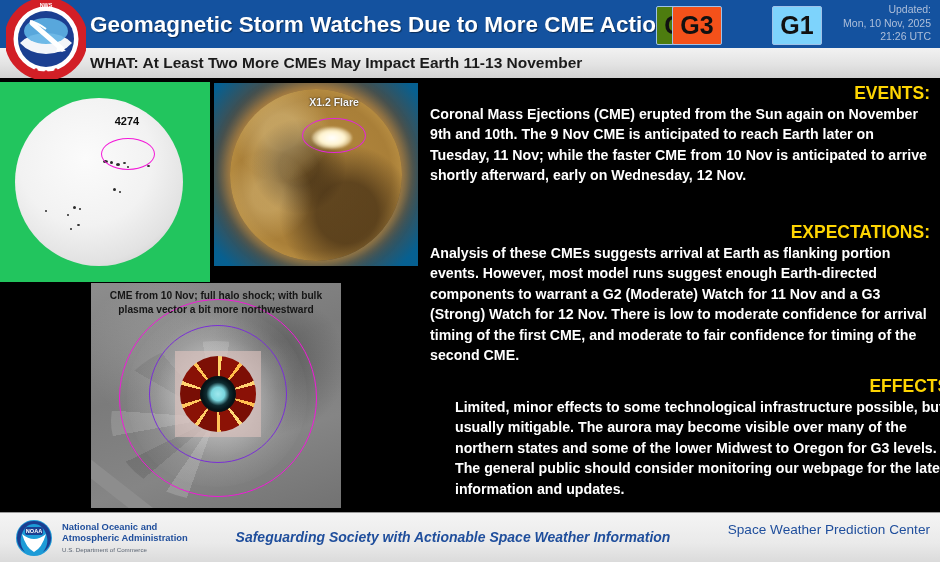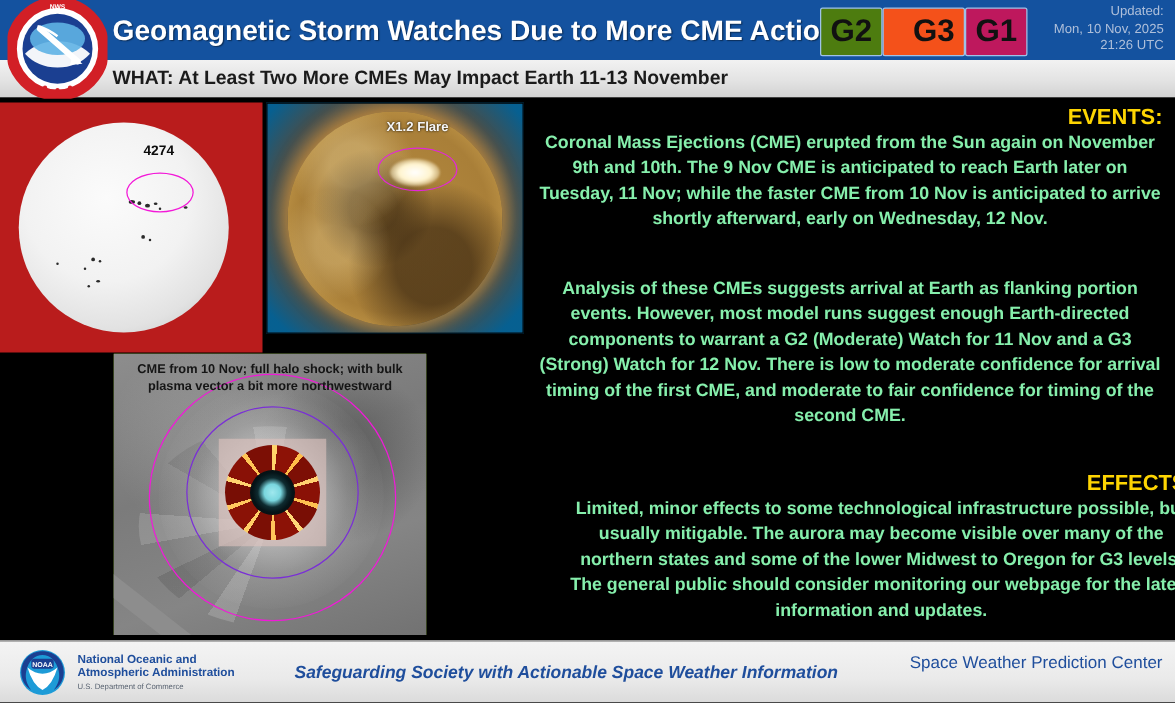--- a/index.html
+++ b/index.html
@@ -7,40 +7,40 @@
   #page{position:relative;width:940px;height:562px;background:#000;overflow:hidden;}
 
   
   #header{position:absolute;left:0;top:0;width:940px;height:48px;background:#14529f;}
   #title-text{position:absolute;left:90px;top:7px;width:565px;height:36px;
     color:#ffffff;font-size:22.5px;font-weight:bold;line-height:35px;white-space:nowrap;
     text-shadow:1px 1px 1px rgba(0,0,0,.45);}
   .gbadge{position:absolute;top:6px;width:48px;height:37px;border:1.5px solid #9fc2e8;
     border-radius:2px;color:#111;font-size:25px;font-weight:bold;line-height:37px;text-align:center;}
   #badge-g2{left:656px;background:#fdc211;}
-  #badge-g3{left:706px;background:#f4511a;padding-left:16px;}
+  #badge-g3{left:672px;background:#f4511a;}
   #badge-g1{left:772px;background:#fbee21;}
   #updated{position:absolute;right:9px;top:3px;width:145px;text-align:right;
     color:#aebfda;font-size:10.5px;line-height:13.6px;}
 
   
   #nws-seal{position:absolute;left:6px;top:-1px;width:80px;height:80px;z-index:6;}
 
   
   #what-bar{position:absolute;left:0;top:48px;width:940px;height:30px;
     background:linear-gradient(180deg,#f2f2f2 0%,#e3e3e3 55%,#d2d2d2 100%);
     border-bottom:1px solid #9a9a9a;}
   #what-text{position:absolute;left:90px;top:0;height:29px;line-height:29px;
     color:#1b1b1b;font-size:15.5px;font-weight:bold;white-space:nowrap;}
 
   
   #body{position:absolute;left:0;top:78px;width:940px;height:434px;background:#000;}
 
   
-  #panel-sun{position:absolute;left:0px;top:4px;width:210px;height:200px;background:#b91c1c;overflow:hidden;}
+  #panel-sun{position:absolute;left:0px;top:4px;width:210px;height:200px;background:#22c55e;overflow:hidden;}
   #sun-disk{position:absolute;left:15px;top:16px;width:168px;height:168px;border-radius:50%;
     background:radial-gradient(circle at 42% 36%,#fbfbfb 0%,#f2f2f2 46%,#e2e2e2 72%,#c9c9c9 90%,#b3b3b3 100%);}
   .spot{position:absolute;background:#2a2a2a;border-radius:50%;}
   #ar-ellipse{position:absolute;left:101px;top:56px;width:52px;height:30px;
     border:1.7px solid #f318d8;border-radius:50%;}
   #ar-label{position:absolute;left:98px;top:33px;width:58px;text-align:center;
     color:#0c0c0c;font-size:11px;font-weight:bold;}
 
   
   #panel-euv{position:absolute;left:213px;top:4px;width:204px;height:183px;
@@ -58,21 +58,21 @@
   #euv-flare{position:absolute;left:98px;top:44px;width:40px;height:22px;border-radius:50%;
     background:radial-gradient(ellipse at 50% 50%,#ffffff 0%,#fff4cf 45%,rgba(240,200,120,0) 85%);
     filter:blur(1px);}
   #euv-ellipse{position:absolute;left:88px;top:35px;width:62px;height:33px;
     border:1.7px solid #e227d8;border-radius:50%;}
   #euv-label{position:absolute;left:84px;top:13px;width:72px;text-align:center;
     color:#f5f5f5;font-size:10.5px;font-weight:bold;text-shadow:0 0 2px #000;}
 
   
   #panel-cor{position:absolute;left:91px;top:205px;width:250px;height:225px;
-    background:#bef264;overflow:hidden;}
+    background:#a3a3a3;overflow:hidden;}
   #cor-noise{position:absolute;inset:0;
     background:
       radial-gradient(circle at 52% 47%,rgba(255,255,255,.16) 0 18%,rgba(0,0,0,0) 42%),
       radial-gradient(circle at 74% 36%,rgba(40,40,40,.28) 0 10%,rgba(0,0,0,0) 30%),
       radial-gradient(circle at 30% 30%,rgba(235,235,235,.10) 0 14%,rgba(0,0,0,0) 34%),
       linear-gradient(160deg,#8d8d8d 0%,#7b7b7b 40%,#858585 70%,#727272 100%);}
   #cor-halo{position:absolute;left:36px;top:24px;width:180px;height:180px;border-radius:50%;
     background:radial-gradient(circle at 50% 50%,rgba(210,210,210,.55) 26%,rgba(180,180,180,.30) 48%,rgba(0,0,0,0) 74%);}
   #cor-streak{position:absolute;left:20px;top:58px;width:210px;height:160px;
     background:
@@ -98,21 +98,21 @@
   #cor-circ-out{position:absolute;left:28px;top:16px;width:196px;height:196px;border-radius:50%;
     border:1.7px solid #f01ad8;}
   #cor-circ-in{position:absolute;left:58px;top:42px;width:136px;height:136px;border-radius:50%;
     border:1.7px solid #7a2fd6;}
   #cor-caption{position:absolute;left:6px;top:6px;width:238px;text-align:center;
     color:#151515;font-size:10.2px;font-weight:bold;line-height:13.5px;}
 
   
   #textcol{position:absolute;left:430px;top:0px;width:500px;height:474px;}
   .sec-head{text-align:right;color:#fed502;font-size:17.5px;font-weight:bold;line-height:22px;}
-  .sec-body{text-align:center;color:#86efac;font-size:14.2px;font-weight:bold;line-height:20.4px;}
+  .sec-body{text-align:left;color:#ffffff;font-size:14.2px;font-weight:bold;line-height:20.4px;}
   #sec-events{position:absolute;left:0;top:4px;width:500px;}
   #sec-expect{position:absolute;left:0;top:143px;width:500px;}
   #sec-effects{position:absolute;left:0;top:297px;width:500px;margin-left:25px;}
 
   
   #footer{position:absolute;left:0;top:512px;width:940px;height:50px;
     background:linear-gradient(180deg,#f4f4f4 0%,#eaeaea 60%,#dadada 100%);
     border-top:1px solid #9a9a9a;}
   #noaa-logo{position:absolute;left:14px;top:6px;width:40px;height:38px;}
   #noaa-name{position:absolute;left:62px;top:8px;color:#1f4e9c;font-size:9.4px;
@@ -126,21 +126,21 @@
 </head>
 <body>
 
 <div id="page">
 
   <div id="header">
     <div id="title-text">Geomagnetic Storm Watches Due to More CME Action</div>
 
     <div class="gbadge" id="badge-g2" style="background: #4d7c0f;">G2</div>
     <div class="gbadge" id="badge-g3" style="background: rgb(244, 81, 26);">G3</div>
-    <div class="gbadge" id="badge-g1" style="background: #be185d;">G1</div>
+    <div class="gbadge" id="badge-g1" style="background: #7dd3fc;">G1</div>
 
     <div id="updated">
       <div>Updated:</div>
       <div>Mon, 10 Nov, 2025</div>
       <div>21:26 UTC</div>
     </div>
   </div>
 
   <svg id="nws-seal" viewBox="0 0 80 80">
     <circle cx="40" cy="40" r="38" fill="#ffffff"></circle>
@@ -211,20 +211,21 @@
     </div>
 
     <div id="textcol">
 
       <div id="sec-events">
         <div class="sec-head">EVENTS:</div>
         <div class="sec-body">Coronal Mass Ejections (CME) erupted from the Sun again on November 9th and 10th. The 9 Nov CME is anticipated to reach Earth later on Tuesday, 11 Nov; while the faster CME from 10 Nov is anticipated to arrive shortly afterward, early on Wednesday, 12 Nov.</div>
       </div>
 
       <div id="sec-expect">
+        <div class="sec-head">EXPECTATIONS:</div>
         <div class="sec-body">Analysis of these CMEs suggests arrival at Earth as flanking portion events. However, most model runs suggest enough Earth-directed components to warrant a G2 (Moderate) Watch for 11 Nov and a G3 (Strong) Watch for 12 Nov. There is low to moderate confidence for arrival timing of the first CME, and moderate to fair confidence for timing of the second CME.</div>
       </div>
 
       <div id="sec-effects">
         <div class="sec-head">EFFECTS:</div>
         <div class="sec-body">Limited, minor effects to some technological infrastructure possible, but usually mitigable. The aurora may become visible over many of the northern states and some of the lower Midwest to Oregon for G3 levels. The general public should consider monitoring our webpage for the latest information and updates.</div>
       </div>
 
     </div>
   </div>

